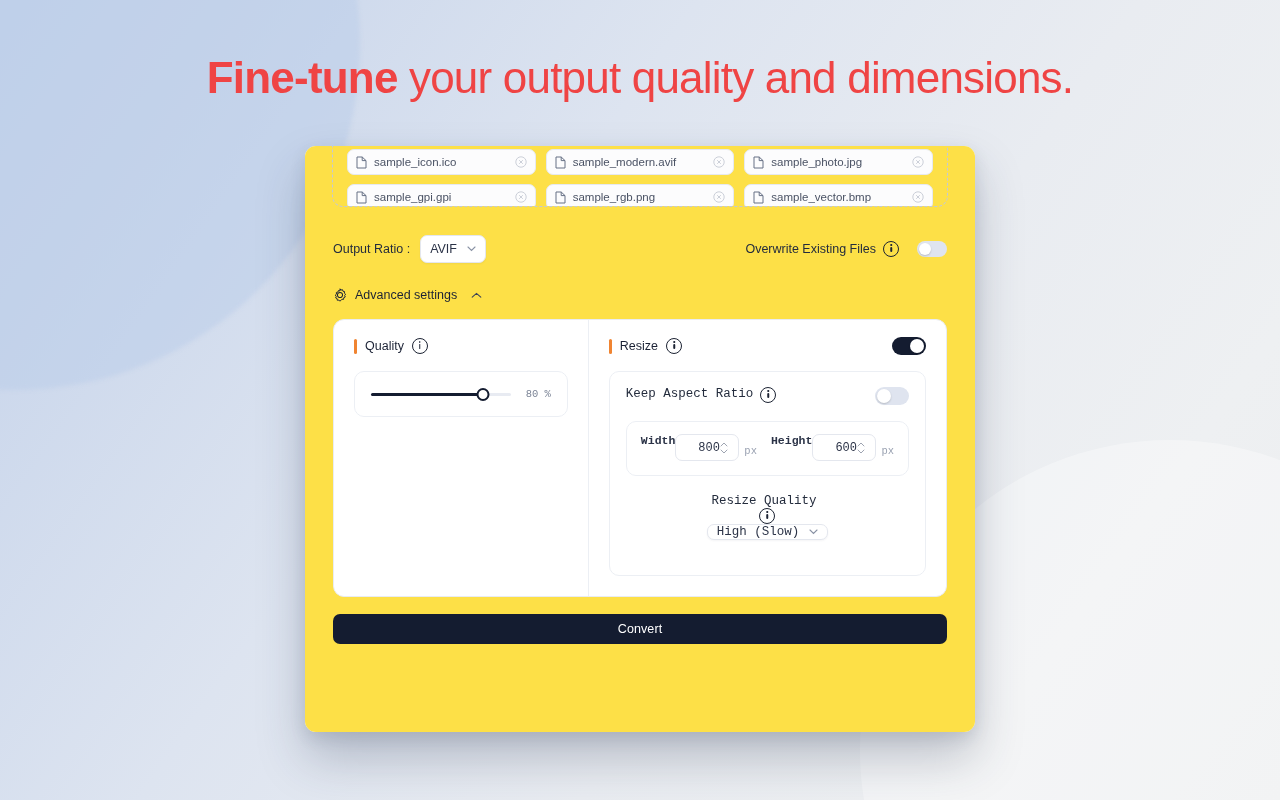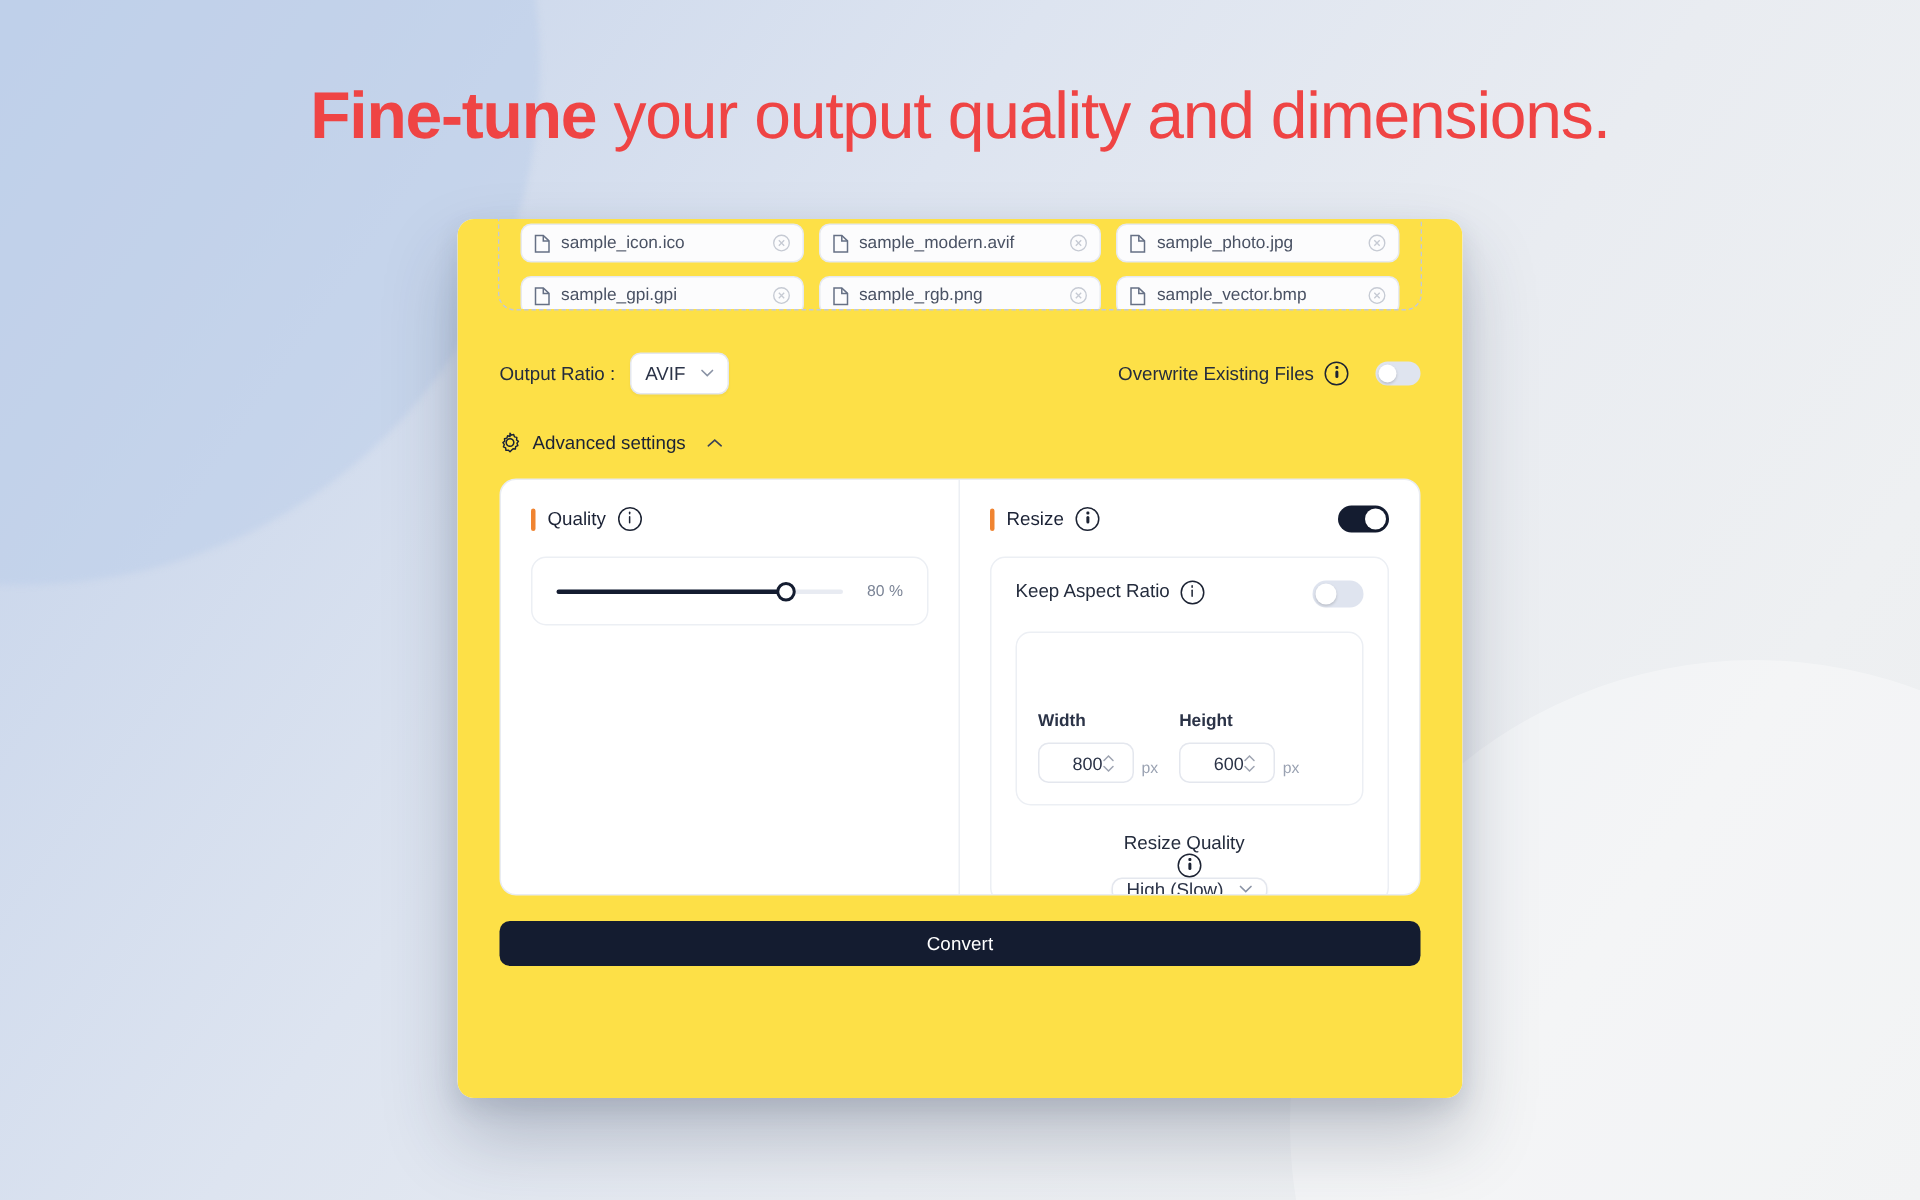--- a/index.html
+++ b/index.html
@@ -304,20 +304,21 @@
     color: #1b2235;
     font-weight: 400;
   }
 
   
   .card {
     border: 1px solid #eceff4;
     border-radius: 10px;
     background: #fff;
     box-sizing: border-box;
+    font-family: Liberation Mono, monospace;
   }
   .slider-card {
     padding: 15px 16px;
     display: flex;
     align-items: center;
     gap: 12px;
     height: 46px;
   }
   .slider {
     flex: 1 1 auto;
@@ -377,21 +378,21 @@
     margin-right: 7px;
   }
 
   .dim-card {
     border: 1px solid #eceff4;
     border-radius: 10px;
     padding: 12px 14px 14px 14px;
     display: flex;
     gap: 14px;
   }
-  .dim-col { display: flex; flex-direction: column; margin-top: 41px; }
+  .dim-col { display: flex; flex-direction: row; }
   .dim-label {
     font-size: 11.5px;
     color: #2b3347;
     font-weight: 700;
     margin-bottom: 8px;
   }
   .dim-input-wrap { display: flex; align-items: flex-end; gap: 5px; }
   .num-input {
     border: 1px solid #e4e7ee;
     border-radius: 7px;

